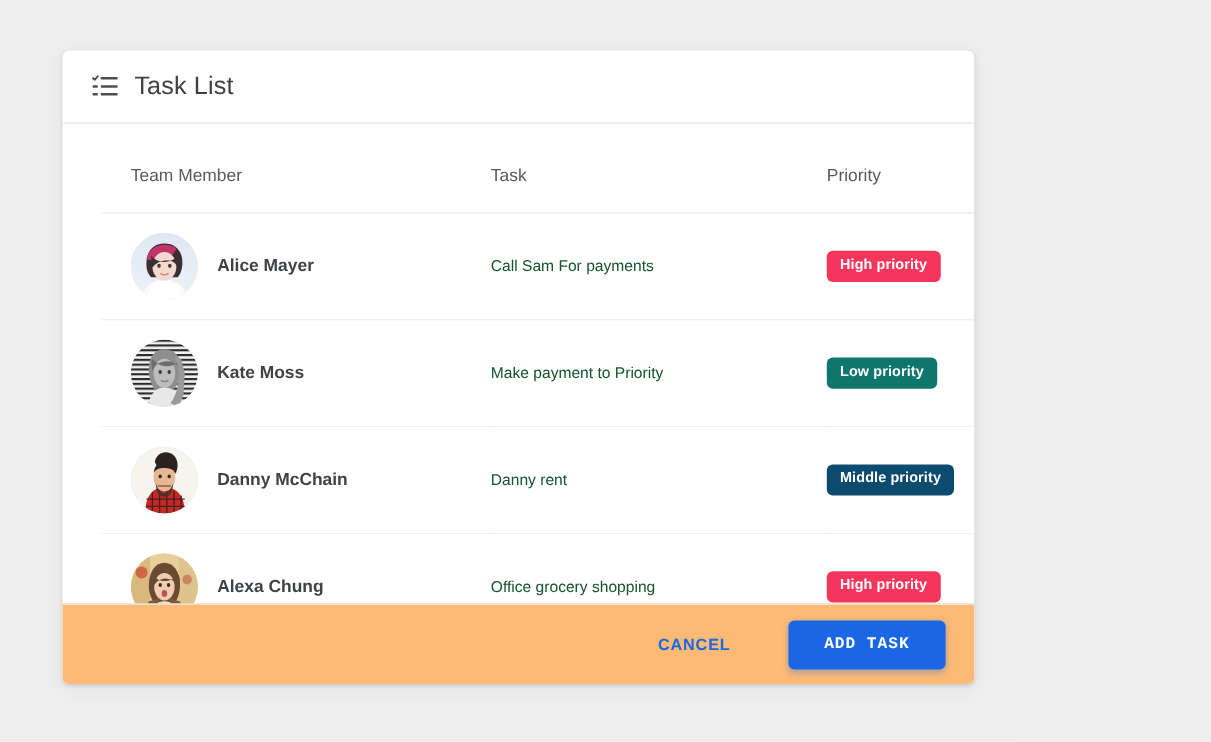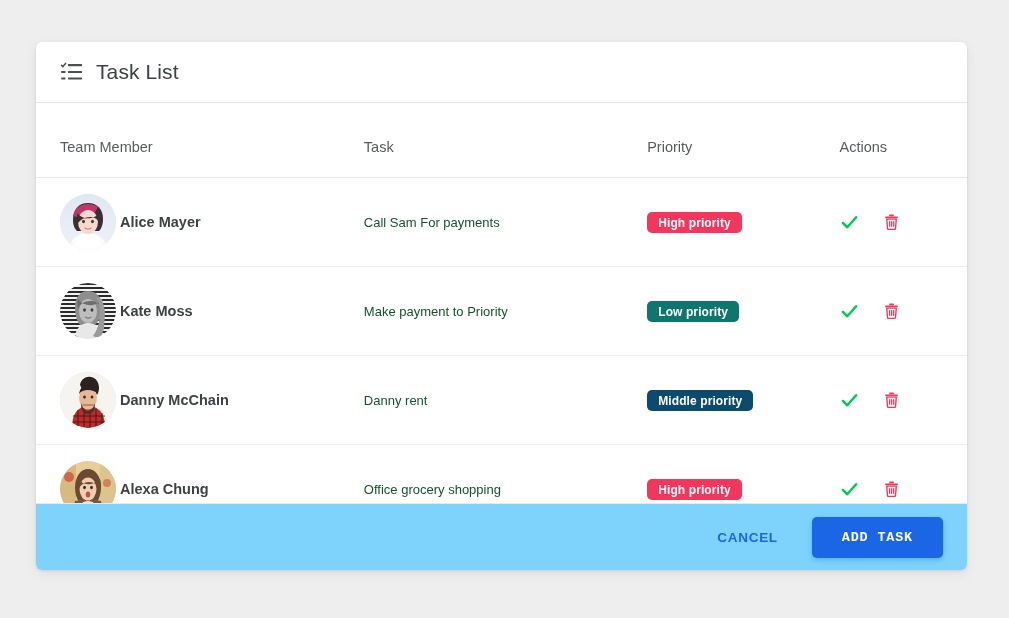--- a/index.html
+++ b/index.html
@@ -9,23 +9,23 @@
   body {
     width: 1009px;
     height: 618px;
     background: #eeeeee;
     font-family: "Liberation Sans", sans-serif;
     overflow: hidden;
   }
 
   .card {
     position: absolute;
-    left: 36px;
+    left: 52px;
     top: 42px;
-    width: 931px;
+    width: 760px;
     height: 528px;
     background: #ffffff;
     border-radius: 6px;
     box-shadow: 0 1px 3px rgba(0,0,0,0.10), 0 4px 14px rgba(0,0,0,0.06);
     display: flex;
     flex-direction: column;
     overflow: hidden;
   }
 
   
@@ -54,20 +54,21 @@
   
   .card-body {
     flex: 1 1 auto;
     overflow: hidden;
     position: relative;
   }
   .table {
     width: 100%;
     border-collapse: collapse;
     table-layout: fixed;
+    margin-left: 33px;
   }
   .table th {
     text-align: left;
     font-weight: normal;
     font-size: 14.5px;
     color: #585b5e;
     padding: 36px 0 22px 0;
     border-bottom: 1px solid #e8e8e8;
   }
   .table td {
@@ -81,21 +82,21 @@
   .col-member { width: 300px; padding-left: 24px !important; }
   .col-task   { width: 280px; }
   .col-prio   { width: 190px; }
   .col-act    { width: 126px; }
 
   .table th.col-member { padding-left: 24px; }
 
   .member-cell {
     display: flex;
     align-items: center;
-    gap: 4px;
+    gap: 16px;
   }
   .avatar {
     width: 56px;
     height: 56px;
     border-radius: 50%;
     flex: 0 0 56px;
     overflow: hidden;
     position: relative;
     background: #dfe4ea;
   }
@@ -106,21 +107,21 @@
     font-weight: bold;
   }
 
   .task-text { font-size: 13px; color: #14532d; }
 
   .badge {
     display: inline-block;
     color: #ffffff;
     font-size: 12px;
     font-weight: bold;
-    padding: 5px 11px 4px 11px;
+    padding: 5px 11px 9px 11px;
     border-radius: 5px;
     line-height: 1;
     letter-spacing: 0.1px;
     white-space: nowrap;
   }
 
   .actions-cell {
     display: flex;
     align-items: center;
     gap: 22px;
@@ -135,28 +136,28 @@
     justify-content: center;
     width: 20px;
     height: 22px;
   }
   .icon-btn svg { display: block; }
 
   
   .card-footer {
     flex: 0 0 67px;
     height: 67px;
-    background: #7dd3fc;
+    background: #fdba74;
     border-top: 1px solid #e9e9e9;
     display: flex;
     align-items: center;
     justify-content: flex-end;
     padding: 0 24px;
     box-sizing: border-box;
-    gap: 28px;
+    gap: 42px;
     z-index: 2;
   }
   .btn-text {
     background: none;
     border: none;
     color: #1b66e5;
     font-size: 13.5px;
     font-weight: bold;
     letter-spacing: 0.7px;
     cursor: pointer;

